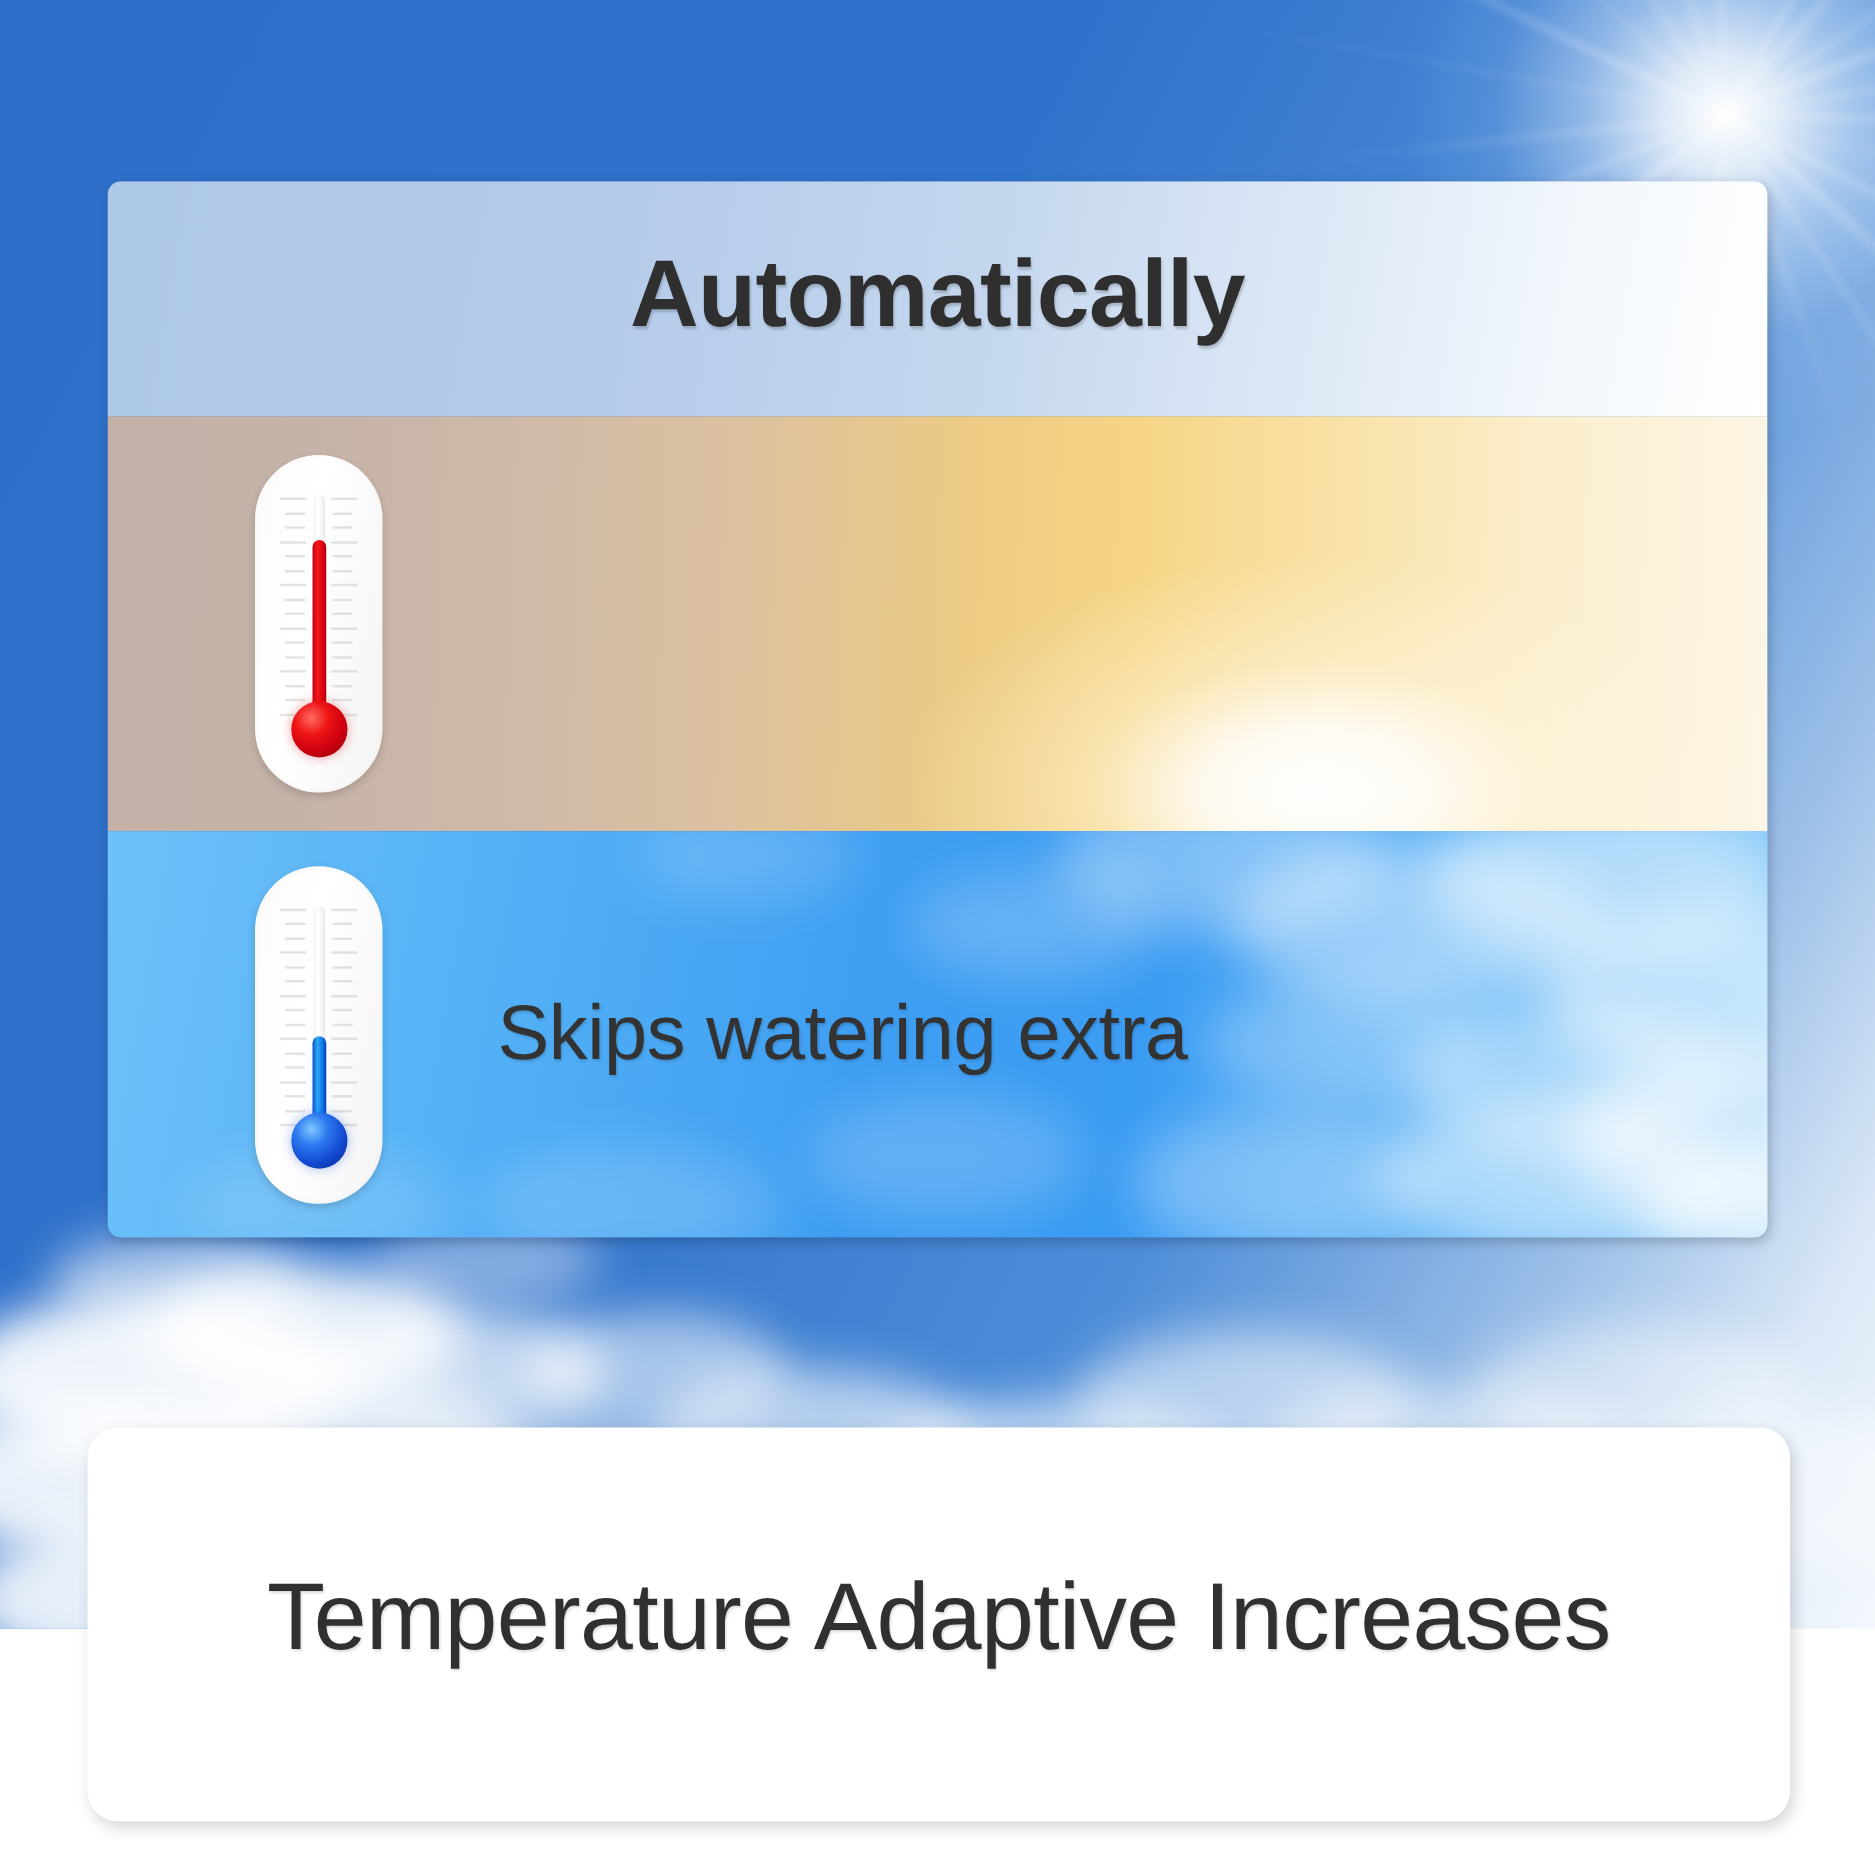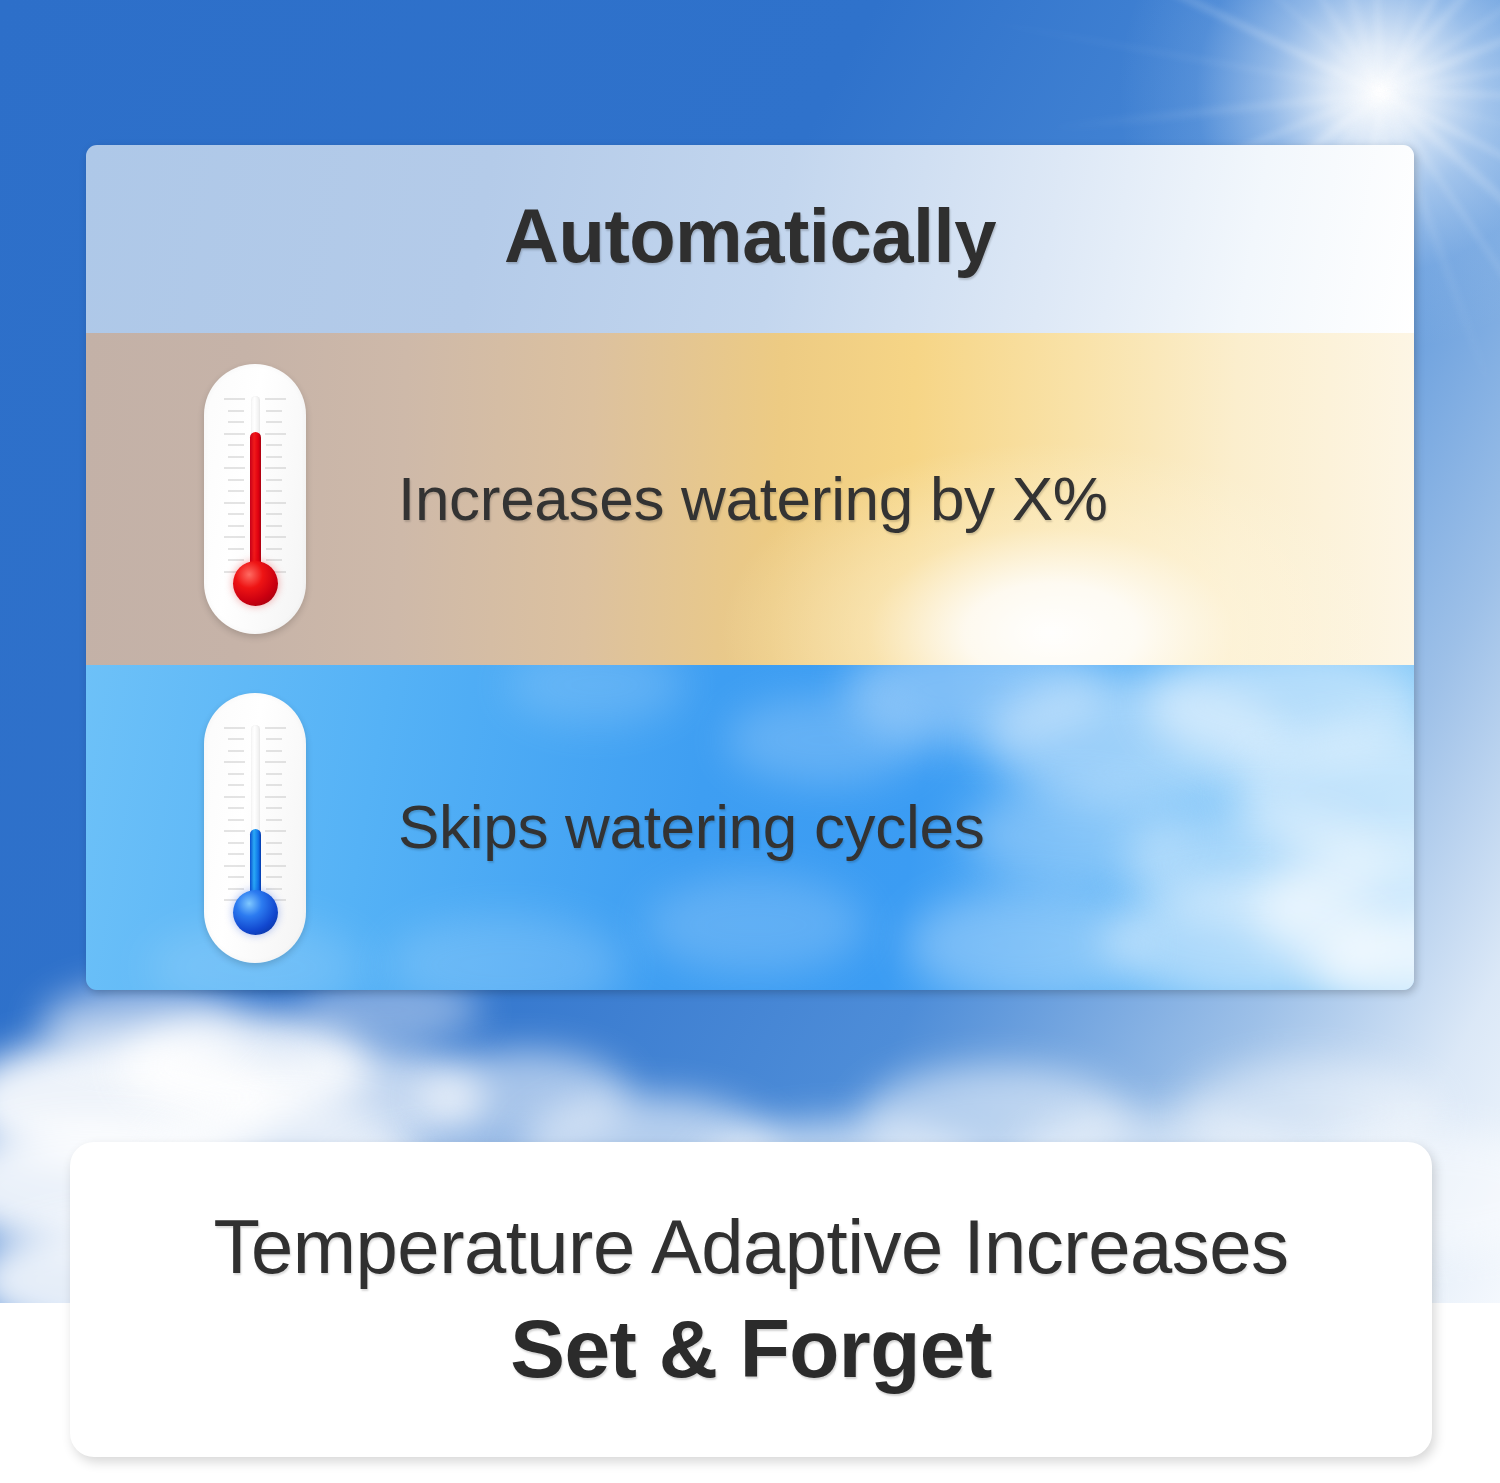--- a/index.html
+++ b/index.html
@@ -319,21 +319,20 @@
             <div class="tick l" style="top: 195px;"></div>
             <div class="tick r" style="top: 195px;"></div>
             <div class="tick l long" style="top: 206.5px;"></div>
             <div class="tick r long" style="top: 206.5px;"></div>
           </div>
         <div class="tube"></div>
         <div class="fill hot"></div>
         <div class="bulb hot"></div>
       </div>
       <div class="band-text">
-        <div>Increases watering by X%</div>
       </div>
     </div>
 
     <div class="band-cold">
       <div id="coldclouds">
           <div class="cloudwisp" style="left: 760px; top: -30px; width: 260px; height: 110px; opacity: 0.34;"></div>
           <div class="cloudwisp" style="left: 900px; top: 10px; width: 300px; height: 130px; opacity: 0.4;"></div>
           <div class="cloudwisp" style="left: 1060px; top: -20px; width: 280px; height: 120px; opacity: 0.46;"></div>
           <div class="cloudwisp" style="left: 1150px; top: 60px; width: 300px; height: 140px; opacity: 0.52;"></div>
           <div class="cloudwisp" style="left: 1040px; top: 140px; width: 260px; height: 120px; opacity: 0.38;"></div>
@@ -382,24 +381,23 @@
             <div class="tick l" style="top: 195px;"></div>
             <div class="tick r" style="top: 195px;"></div>
             <div class="tick l long" style="top: 206.5px;"></div>
             <div class="tick r long" style="top: 206.5px;"></div>
           </div>
         <div class="tube"></div>
         <div class="fill cold"></div>
         <div class="bulb cold"></div>
       </div>
       <div class="band-text">
-        <div>Skips watering cycles</div>
+        <div>Skips watering extra</div>
       </div>
     </div>
 
   </div>
 
   <div class="caption-card">
     <div class="caption-line1">Temperature Adaptive Increases</div>
-    <div class="caption-line2">Set &amp; Forget</div>
   </div>
 
 </div>
 
 </body></html>

